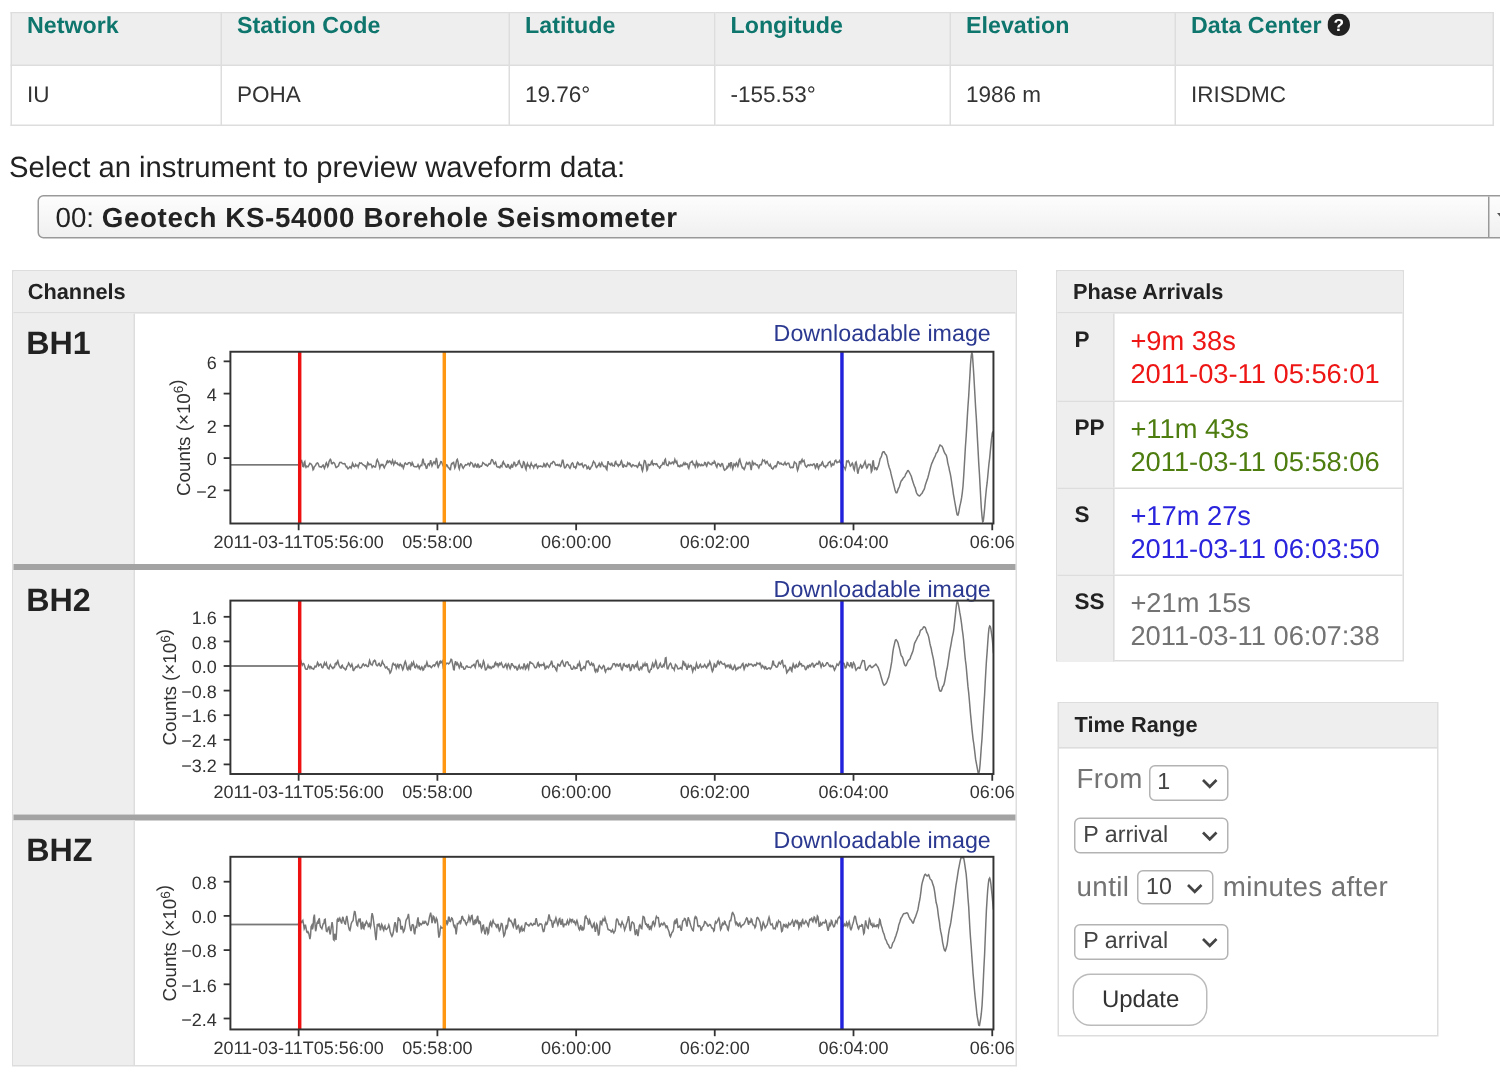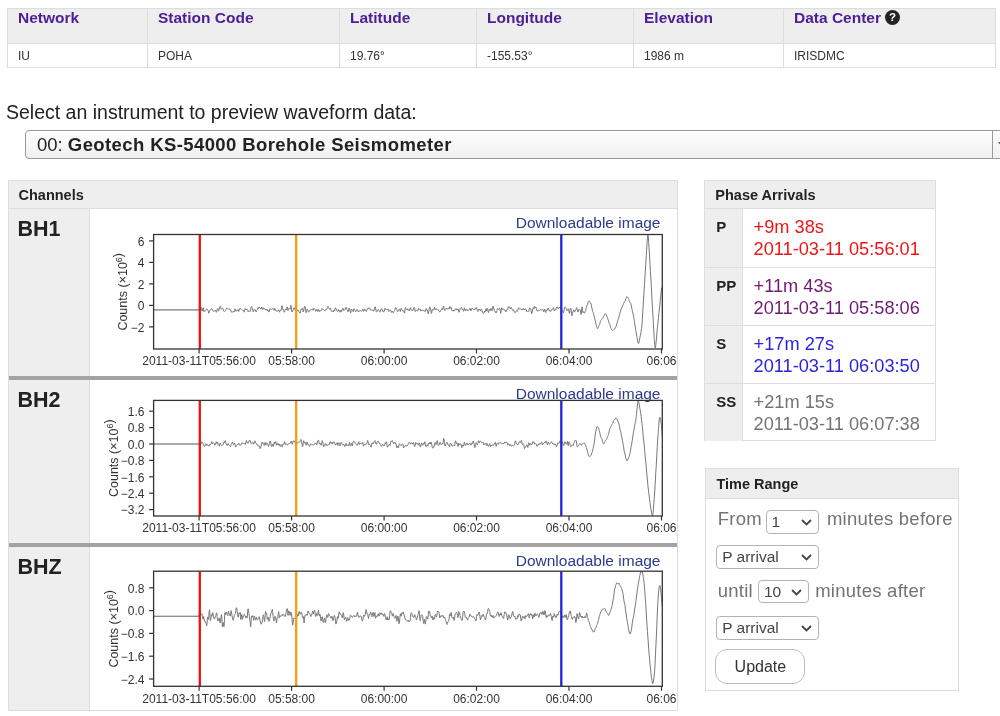--- a/index.html
+++ b/index.html
@@ -1,19 +1,19 @@
 <!DOCTYPE html>
 <html><head><meta charset="utf-8"><title>POHA</title><style>
 *{box-sizing:border-box;margin:0;padding:0}
 body{width:1000px;height:716px;position:relative;background:#fff;
  font-family:"Liberation Sans",sans-serif;color:#333;overflow:hidden}
 table.sta{position:absolute;left:7px;top:8px;width:988px;border-collapse:collapse;table-layout:fixed}
 table.sta th,table.sta td{border:1px solid #ddd;text-align:left;vertical-align:middle}
-table.sta th{background:#eee;font-size:15.5px;font-weight:bold;color:#4c1d95;height:33px;padding:0 0 16px 10px}
-table.sta td{font-size:12px;color:#333;height:24px;padding:0 0 0 10px}
+table.sta th{background:#eee;font-size:15.5px;font-weight:bold;color:#0f766e;height:33px;padding:0 0 16px 10px}
+table.sta td{font-size:15px;color:#333;height:40px;padding:0 0 0 10px}
 .sellabel{position:absolute;left:6px;top:101px;font-size:19.5px;color:#222}
 .fakesel{position:absolute;left:25px;top:130px;width:988px;height:29px;border:1px solid #999;border-radius:4px;
  background:linear-gradient(#fdfdfd,#f0f0f0);font-size:18.5px;color:#222;line-height:28px;padding-left:11px}
 .fakesel .btn{position:absolute;right:0;top:0;bottom:0;width:20px;border-left:1px solid #999;}
 .fakesel .btn i{position:absolute;left:50%;top:50%;margin:-3px 0 0 -5px;width:0;height:0;
  border-left:5px solid transparent;border-right:5px solid transparent;border-top:6px solid #555}
 .panel{position:absolute;border:1px solid #ddd;background:#fff}
 .phead{background:#eee;border-bottom:1px solid #ddd;font-size:14.5px;font-weight:bold;color:#222;
  height:28px;line-height:28px;padding-left:10px}
 .chrow{position:relative;border-top:4px solid #a3a3a3}
@@ -82,41 +82,40 @@
     </div>
 </div>
 <div class="panel" style="left:704.3px;top:180px;width:231.5px;height:261px">
 <div class="phead">Phase Arrivals</div>
 <div class="pharow" style="border-top:none">
       <div class="phalab">P</div>
 <div class="phaval" style="color:#ee1515">+9m 38s<br>2011-03-11 05:56:01</div>
     </div>
 <div class="pharow">
       <div class="phalab">PP</div>
-<div class="phaval" style="color:#701a75">+11m 43s<br>2011-03-11 05:58:06</div>
+<div class="phaval" style="color:#4d7c0f">+11m 43s<br>2011-03-11 05:58:06</div>
     </div>
 <div class="pharow">
       <div class="phalab">S</div>
 <div class="phaval" style="color:#2a24dd">+17m 27s<br>2011-03-11 06:03:50</div>
     </div>
 <div class="pharow">
       <div class="phalab">SS</div>
 <div class="phaval" style="color:#737373">+21m 15s<br>2011-03-11 06:07:38</div>
     </div>
 </div>
 <div class="panel" style="left:705.4px;top:467.8px;width:253.5px;height:223.7px">
 <div class="phead" style="height:30px;line-height:30px">Time Range</div>
 <div class="trtext" style="left:11.3px;top:37.8px;line-height:23.7px">From</div>
 <div class="ssel" style="left:59.2px;top:41.4px;width:53.3px;height:23.7px">
       <span>1</span>
       <svg width="11" height="7" viewBox="0 0 11 7">
         <polyline points="1,1 5.5,5.5 10,1" fill="none" stroke="#444" stroke-width="1.8"></polyline>
       </svg>
     </div>
-<div class="trtext" style="left:120.5px;top:37.8px;line-height:23.7px">minutes before</div>
 <div class="ssel" style="left:9.8px;top:76.5px;width:103px;height:23.3px">
       <span>P arrival</span>
       <svg width="11" height="7" viewBox="0 0 11 7">
         <polyline points="1,1 5.5,5.5 10,1" fill="none" stroke="#444" stroke-width="1.8"></polyline>
       </svg>
     </div>
 <div class="trtext" style="left:11.3px;top:110.3px;line-height:23.4px">until</div>
 <div class="ssel" style="left:51.6px;top:111.1px;width:51.5px;height:23.4px">
       <span>10</span>
       <svg width="11" height="7" viewBox="0 0 11 7">

